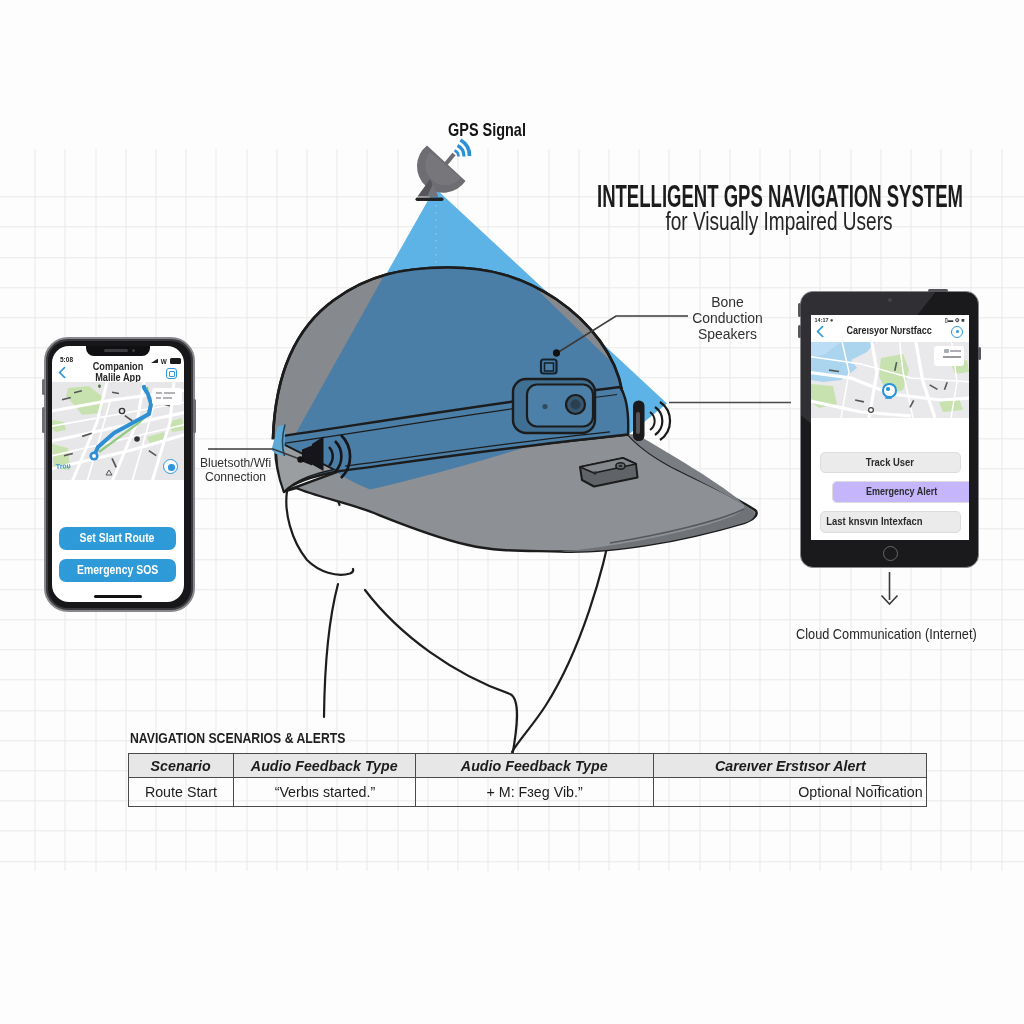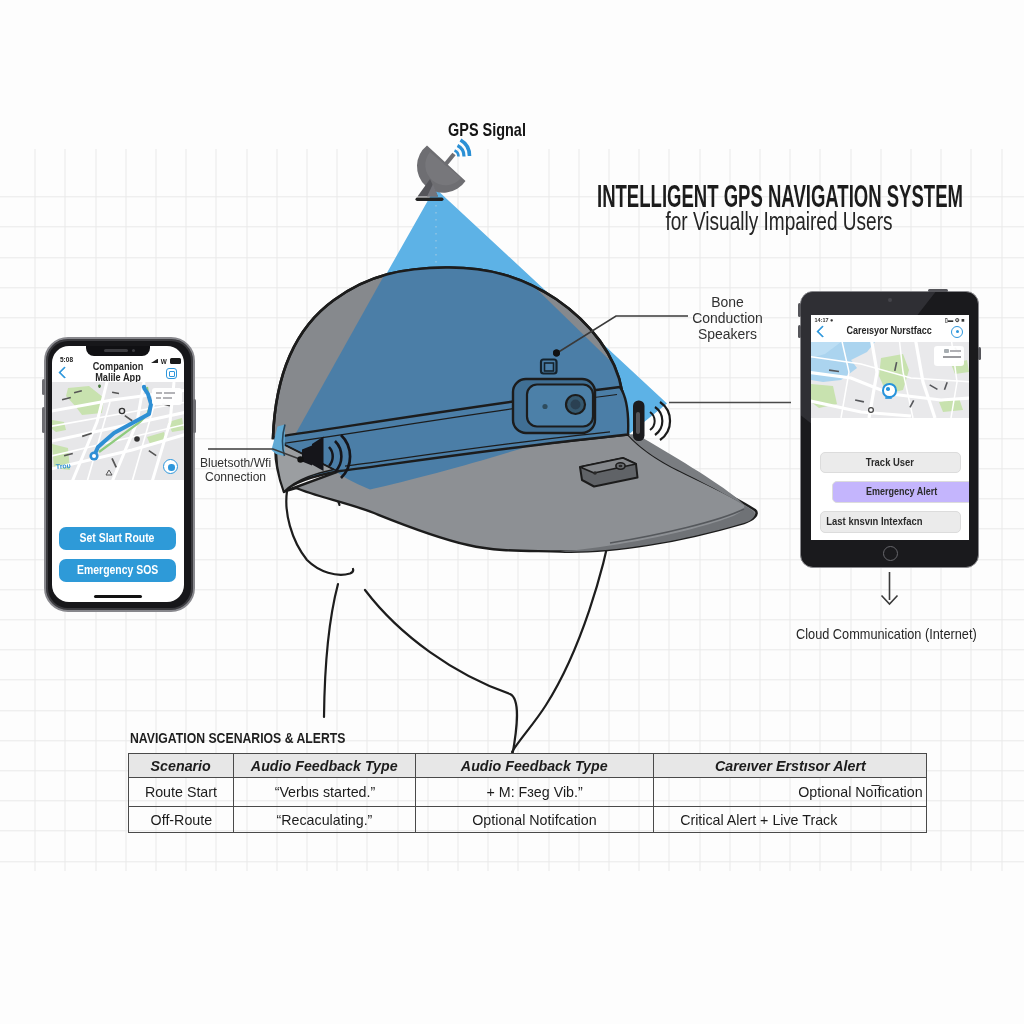--- a/index.html
+++ b/index.html
@@ -278,20 +278,14 @@
 <td style="width:181px"><span>Audio Feedback Type</span></td>
 <td style="width:237px"><span>Audio Feedback Type</span></td>
 <td style="width:272px"><span>Careıver Erstısor Alert</span></td>
 </tr>
 <tr style="height:29px">
 <td><span>Route Start</span></td>
 <td><span>“Verbιs started.”</span></td>
 <td><span>+ M: Fɜeg Vib.”</span></td>
 <td style="text-align:right;padding-left:22px"><span>Optional Noı̅fication</span></td>
 </tr>
-<tr style="height:26.5px">
-<td><span>Off-Route</span></td>
-<td><span>“Recaculating.”</span></td>
-<td><span>Optional Notifcation</span></td>
-<td style="text-align:left;padding-left:22px"><span>Critical Alert + Live Track</span></td>
-</tr>
 </tbody>
   </table>
 
 </body></html>

